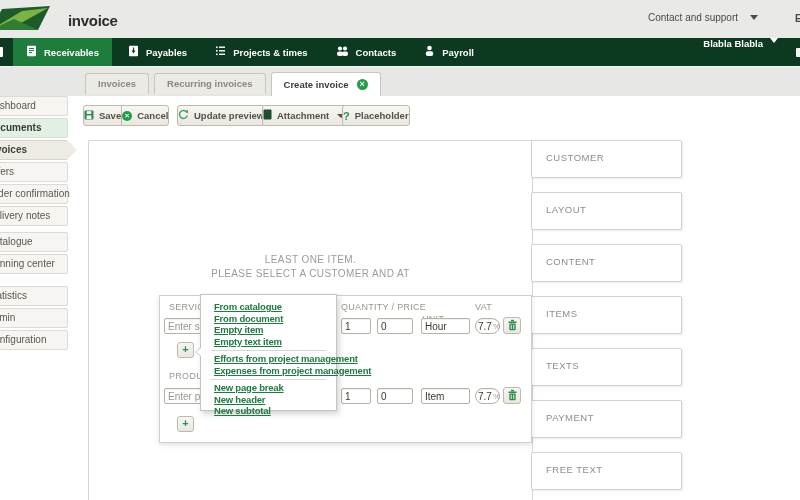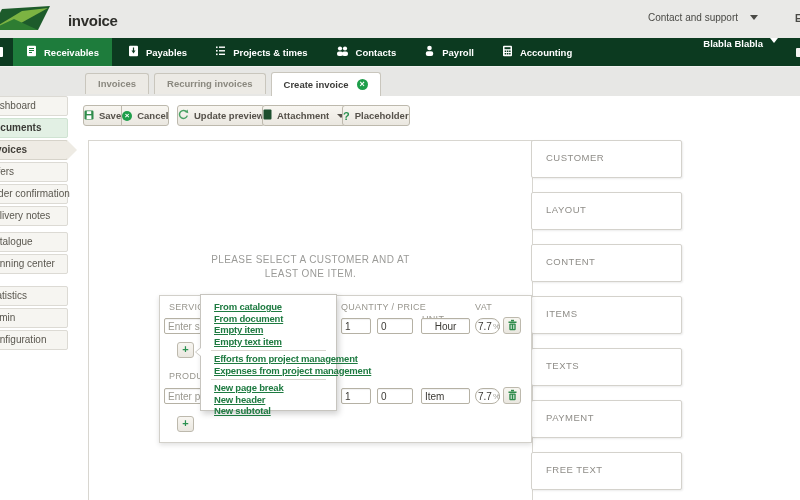--- a/index.html
+++ b/index.html
@@ -171,35 +171,20 @@
     </div>
     <div class="nav-item">
       <span>
         <svg width="11" height="12" viewBox="0 0 11 12">
             <circle cx="5.5" cy="3" r="2.3" fill="#fff"></circle>
             <rect x="1.8" y="6.3" width="7.4" height="4.8" rx="2" fill="#fff"></rect>
           </svg>
       </span>
       <span>Payroll</span>
     </div>
-    <div class="nav-item">
-      <span>
-        <svg width="11" height="12" viewBox="0 0 11 12">
-            <rect x="1" y="0.8" width="9" height="10.4" rx="1" fill="#fff"></rect>
-            <rect x="2.5" y="2.2" width="6" height="2" fill="#0c3a20"></rect>
-            <rect x="2.7" y="5.5" width="1.5" height="1.5" fill="#0c3a20"></rect>
-            <rect x="4.9" y="5.5" width="1.5" height="1.5" fill="#0c3a20"></rect>
-            <rect x="7.1" y="5.5" width="1.5" height="1.5" fill="#0c3a20"></rect>
-            <rect x="2.7" y="8" width="1.5" height="1.5" fill="#0c3a20"></rect>
-            <rect x="4.9" y="8" width="1.5" height="1.5" fill="#0c3a20"></rect>
-            <rect x="7.1" y="8" width="1.5" height="1.5" fill="#0c3a20"></rect>
-          </svg>
-      </span>
-      <span>Accounting</span>
-    </div>
     <div class="nav-right">
       <span class="nav-user">Blabla Blabla</span>
       <span class="caret-white"></span>
     </div>
     <div class="nav-sliver"></div>
   </div>
 
   <div class="tabstrip">
     <div class="tabs">
       <div class="tab">
@@ -263,22 +248,22 @@
     <div class="sb-item"><span>Delivery notes</span></div>
     <div class="sb-item" style="margin-top:6px;"><span>Catalogue</span></div>
     <div class="sb-item"><span>Dunning center</span></div>
     <div class="sb-item" style="margin-top:12px;"><span>Statistics</span></div>
     <div class="sb-item"><span>Admin</span></div>
     <div class="sb-item"><span>Configuration</span></div>
   </div>
 
   <div class="preview">
     <div class="preview-msg">
+      <div>LEAST ONE ITEM.</div>
       <div>PLEASE SELECT A CUSTOMER AND AT</div>
-      <div>LEAST ONE ITEM.</div>
     </div>
   </div>
 
   <div class="rpanels">
     <div class="rpanel">
         <div class="rpanel-label">CUSTOMER</div>
       </div>
     <div class="rpanel">
         <div class="rpanel-label">LAYOUT</div>
       </div>
@@ -301,21 +286,21 @@
 
   <div class="editor">
     <div class="fld-label" style="left:9px;top:6px;">SERVICE</div>
     <div class="fld-label" style="left:181px;top:6px;">QUANTITY / PRICE</div>
     <div class="fld-label" style="left:262px;top:18px;">UNIT</div>
     <div class="fld-label" style="left:315px;top:6px;">VAT</div>
 
     <input class="ed-input" style="left: 4px; top: 22px; width: 170px;" placeholder="Enter service name">
     <input class="ed-input" style="left: 181px; top: 22px; width: 30px;" value="1">
     <input class="ed-input" style="left: 217px; top: 22px; width: 36px;" value="0">
-    <input class="ed-input" style="left: 261px; top: 22px; width: 49px; text-align: center;" value="Hour">
+    <input class="ed-input" style="left: 261px; top: 22px; width: 49px;" value="Hour">
     <div class="vat-box" style="left:315px;top:22px;width:25px;">
       <span class="vat-val">7.7</span>
       <span class="vat-pct">%</span>
     </div>
     <div class="trash-btn" style="left:343px;top:21px;">
       <span>
         <svg width="11" height="12" viewBox="0 0 11 12">
             <rect x="4" y="0.8" width="3" height="1.6" fill="#2e8b4a"></rect>
             <rect x="1.5" y="2.5" width="8" height="1.5" fill="#2e8b4a"></rect>
             <rect x="2.3" y="4.6" width="6.4" height="6.6" rx="1" fill="#2e8b4a"></rect>

